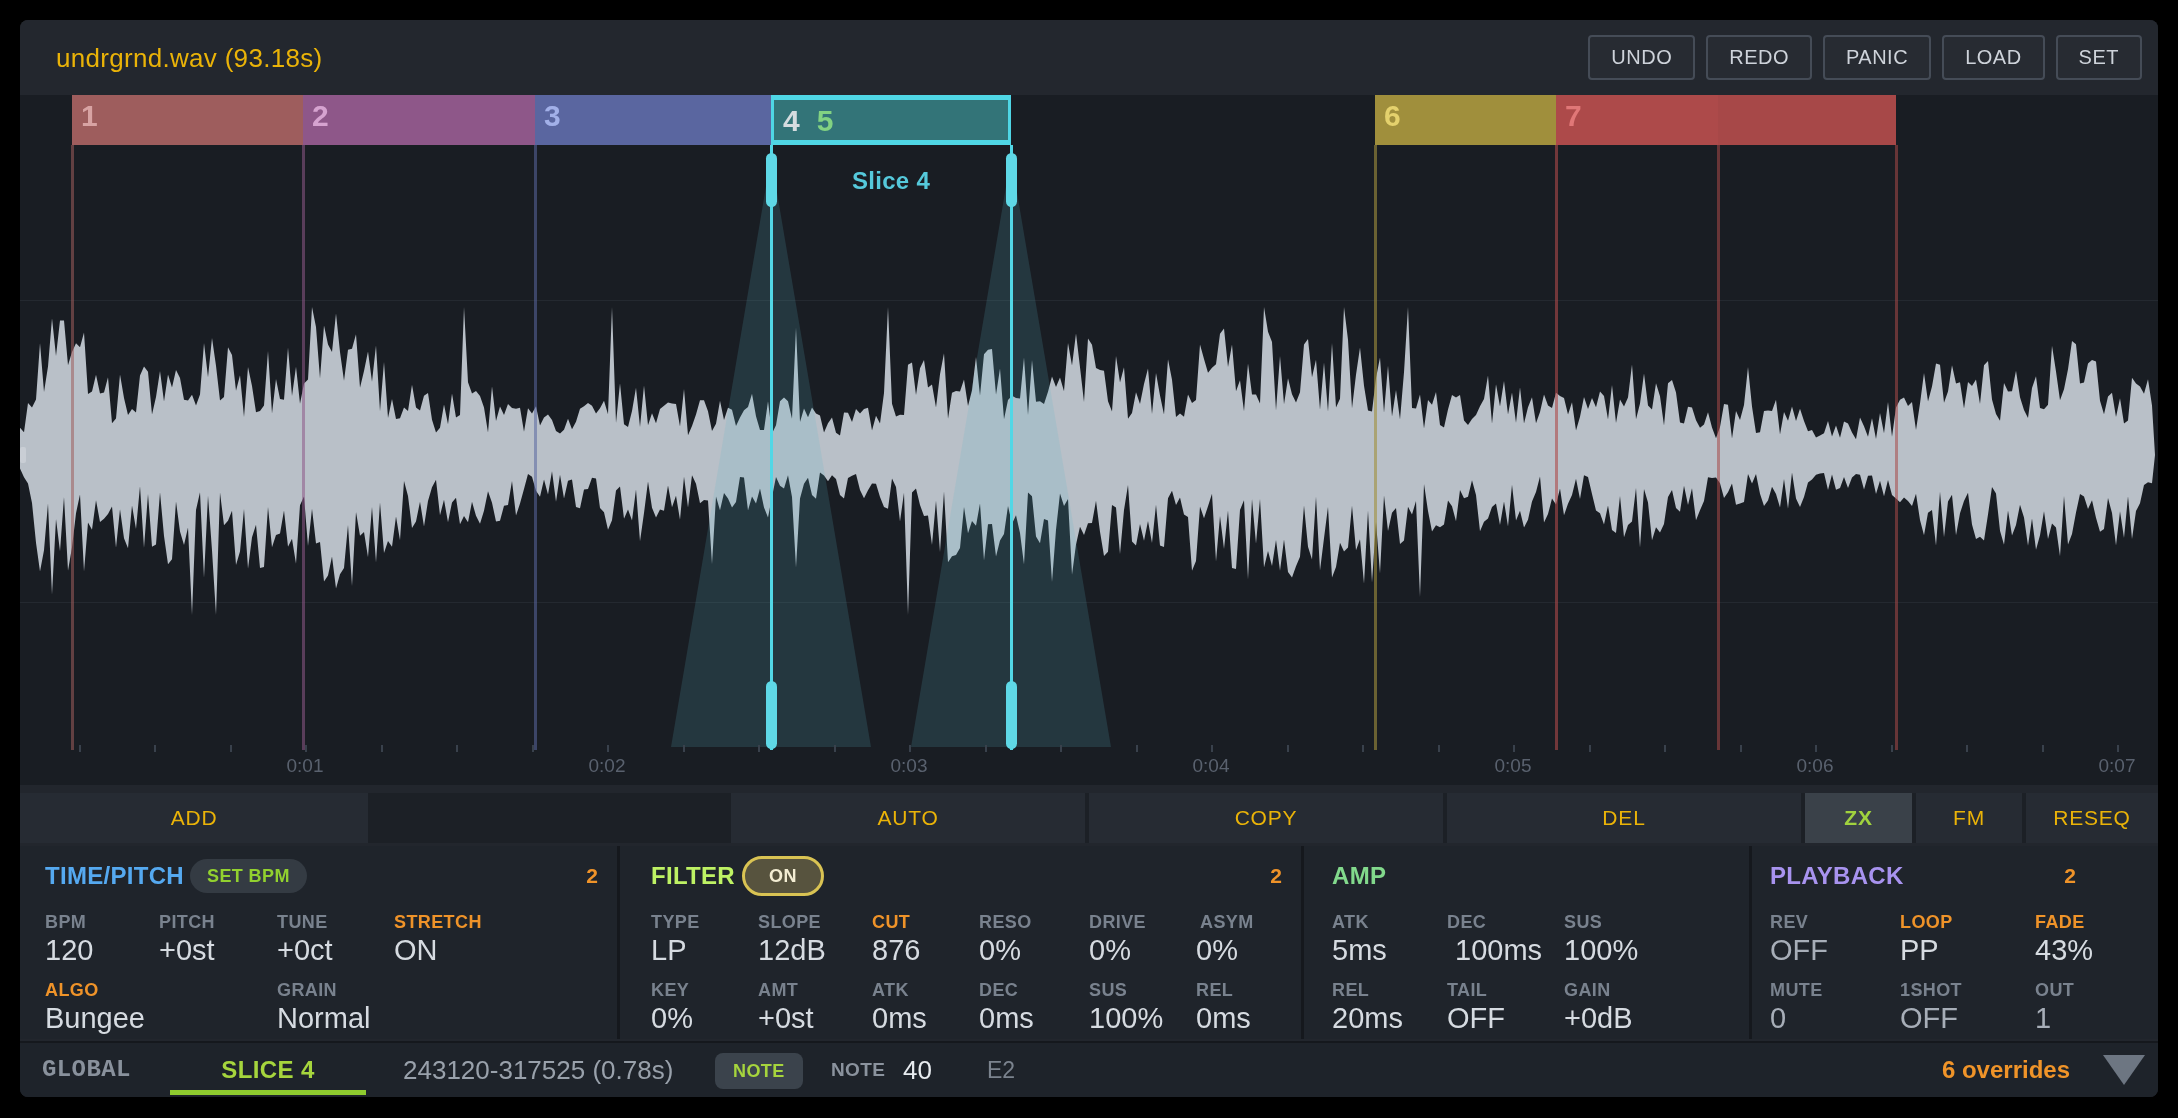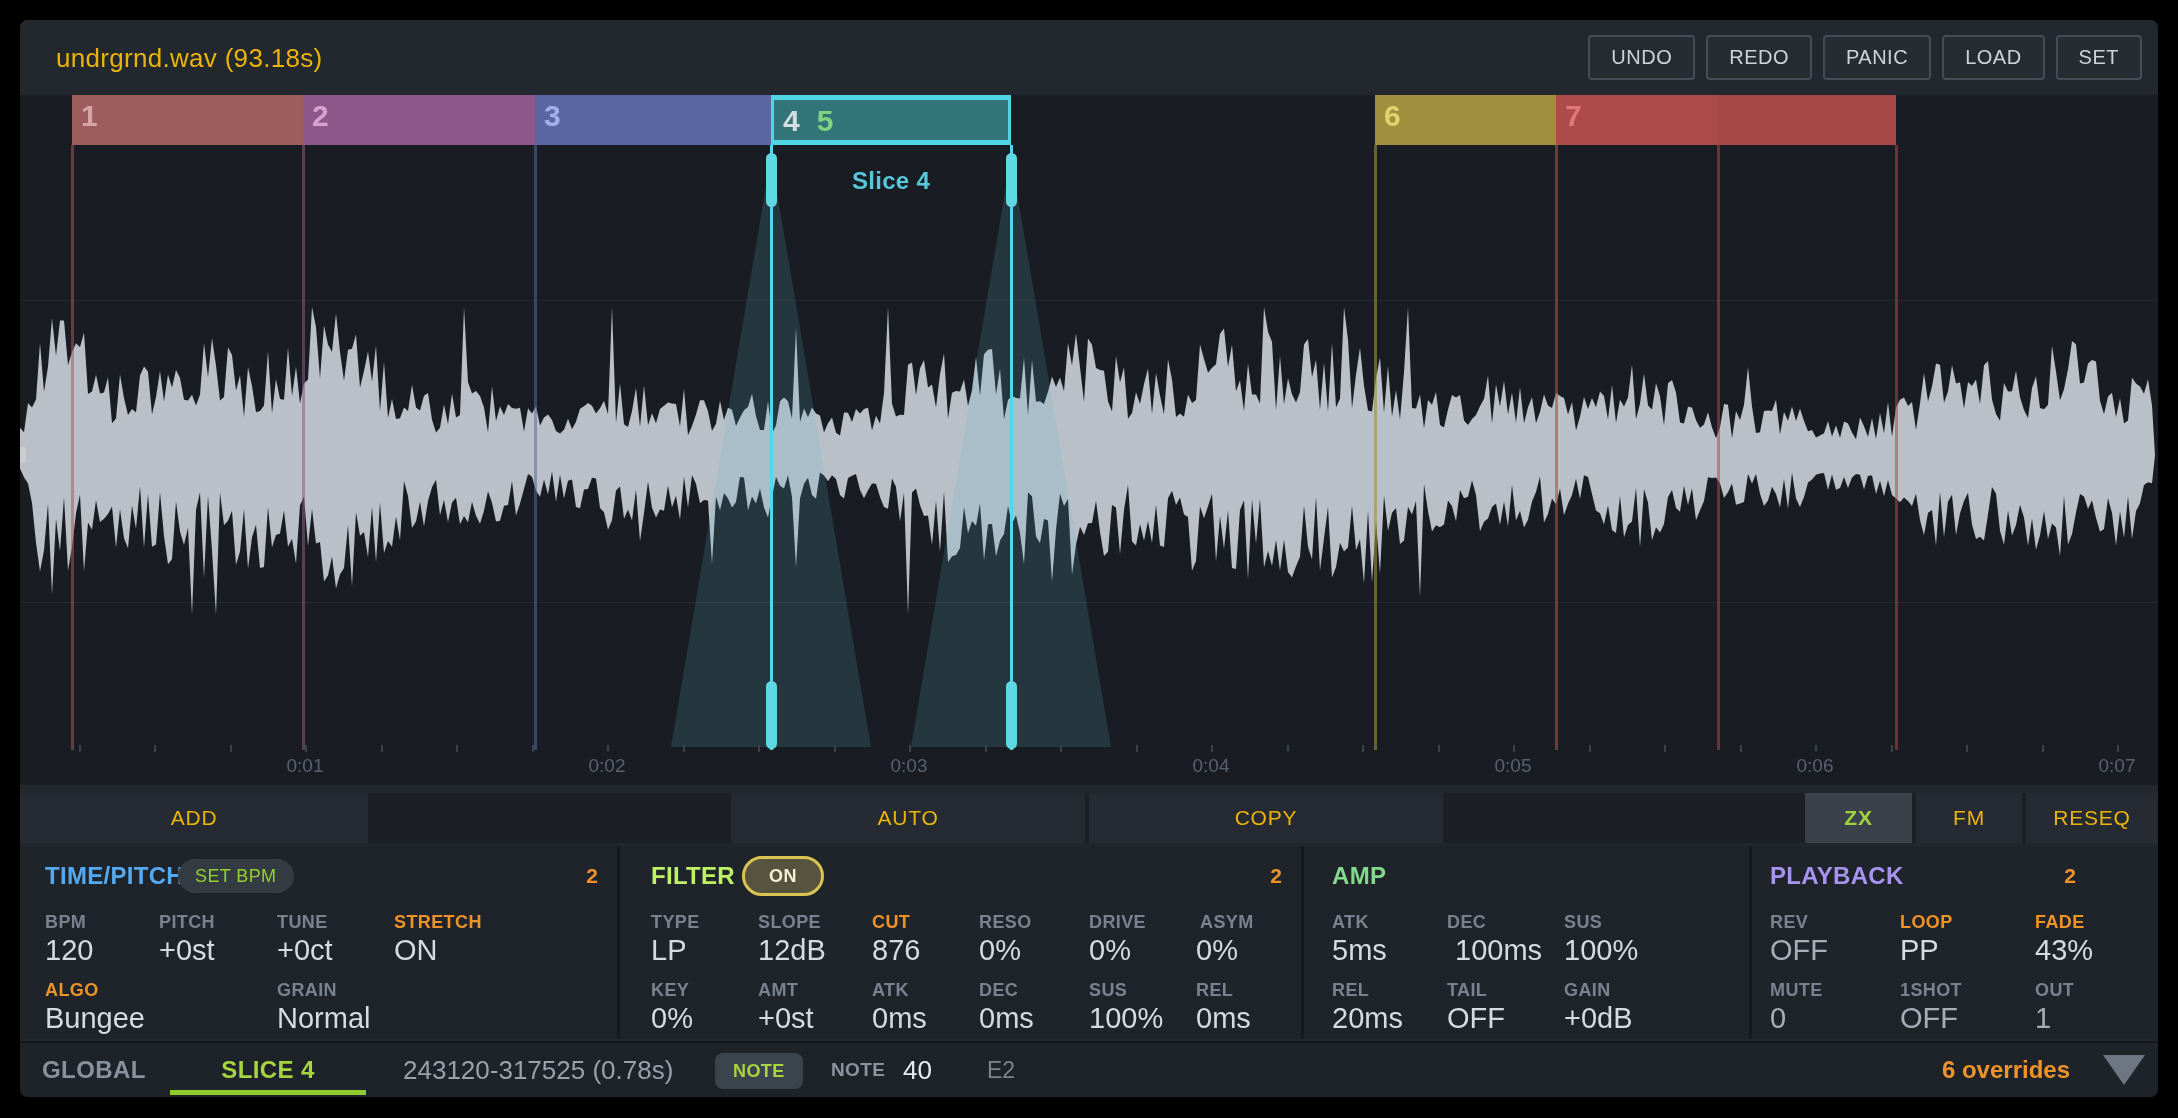--- a/index.html
+++ b/index.html
@@ -44,32 +44,32 @@
           display:flex; align-items:center; justify-content:center; letter-spacing:.8px; }
   .tseg.active { background:#3a4149; color:#a0d23e; font-weight:bold; }
 
   
   .params { position:absolute; left:0; top:826px; width:2138px; height:193px; background:#1f242b; }
   .panel { position:absolute; top:0; height:193px; }
   .pdivider { position:absolute; top:0; width:3px; height:193px; background:#15181d; }
   .phead { position:absolute; top:16px; font-size:24px; font-weight:bold; letter-spacing:.3px; }
   .pcount { position:absolute; top:18px; right:22px; color:#ef9329; font-size:21px; font-weight:bold; }
   .badge-solid { position:absolute; top:13px; height:34px; padding:0 17px; background:#343b43; border-radius:17px;
-                 color:#92d12f; font-weight:normal; font-size:18px; line-height:34px; letter-spacing:.4px; }
+                 color:#92d12f; font-weight:bold; font-size:18px; line-height:34px; letter-spacing:.4px;margin-left:12px; }
   .badge-outline { position:absolute; top:10px; height:40px; padding:0 24px; background:#57533e;
                    border:3px solid #d9c353; border-radius:20px; color:#f3edd3; font-weight:bold; font-size:18px;
                    line-height:34px; letter-spacing:.6px; }
   .plabel { position:absolute; font-size:18px; font-weight:bold; color:#79828e; letter-spacing:.4px; }
   .plabel.accent { color:#ef9329; }
   .pvalue { position:absolute; font-size:29px; color:#d6dbe1; }
   .pvalue.dim { color:#a7aeb8; }
 
   
   .bottombar { position:absolute; left:0; top:1021px; width:2138px; height:56px; background:#1e232a; border-top:2px solid #15181d; }
-  .tab-global { position:absolute; left:22px; top:0; line-height:54px; font-size:24px; font-weight:bold; color:#89919c; letter-spacing:.4px; }
+  .tab-global { position:absolute; left:22px; top:0; line-height:54px; font-size:24px; font-weight:bold; color:#89919c; letter-spacing:.4px;font-family:Liberation Mono, monospace; }
   .tab-slice { position:absolute; left:150px; top:0; width:196px; text-align:center; line-height:54px;
                font-size:24px; font-weight:bold; color:#a6d53d; letter-spacing:.4px; }
   .tab-underline { position:absolute; left:150px; top:47px; width:196px; height:5px; background:#8fcb2f; }
   .range-label { position:absolute; left:383px; top:0; line-height:54px; font-size:26px; color:#99a1ab; }
   .note-pill { position:absolute; left:695px; top:10px; height:36px; padding:0 18px; background:#3b434c; border-radius:8px;
                color:#a6d53d; font-size:18px; font-weight:bold; line-height:36px; letter-spacing:.4px; }
   .note-label { position:absolute; left:811px; top:0; line-height:54px; font-size:19px; font-weight:bold; color:#8b939e; letter-spacing:.4px; }
   .note-value { position:absolute; left:883px; top:0; line-height:54px; font-size:26px; color:#e8ecf0; }
   .note-name  { position:absolute; left:967px; top:0; line-height:54px; font-size:23px; color:#7b838e; }
   .overrides { position:absolute; right:88px; top:0; line-height:54px; font-size:24px; font-weight:bold; }
@@ -162,20 +162,21 @@
         <div class="rlabel" style="left: 1448px;">0:05</div>
         <div class="rlabel" style="left: 1750px;">0:06</div>
         <div class="rlabel" style="left: 2052px;">0:07</div>
       </div>
   </div>
 
   <div class="toolbar">
       <div class="tseg" style="left: 0px; width: 348px;">ADD</div>
       <div class="tseg" style="left: 711px; width: 354px;">AUTO</div>
       <div class="tseg" style="left: 1069px; width: 354px;">COPY</div>
+      <div class="tseg" style="left: 1427px; width: 354px;">DEL</div>
       <div class="tseg active" style="left: 1785px; width: 107px;">ZX</div>
       <div class="tseg" style="left: 1896px; width: 106px;">FM</div>
       <div class="tseg" style="left: 2006px; width: 132px;">RESEQ</div>
     </div>
 
   <div class="params">
       <div class="panel" style="left: 0px; width: 600px;">
         <div class="phead" style="left: 25px; color: rgb(85, 169, 240);">TIME/PITCH</div>
         <div class="badge-solid" style="left: 158px;">SET BPM</div>
         <div class="pcount">2</div>

